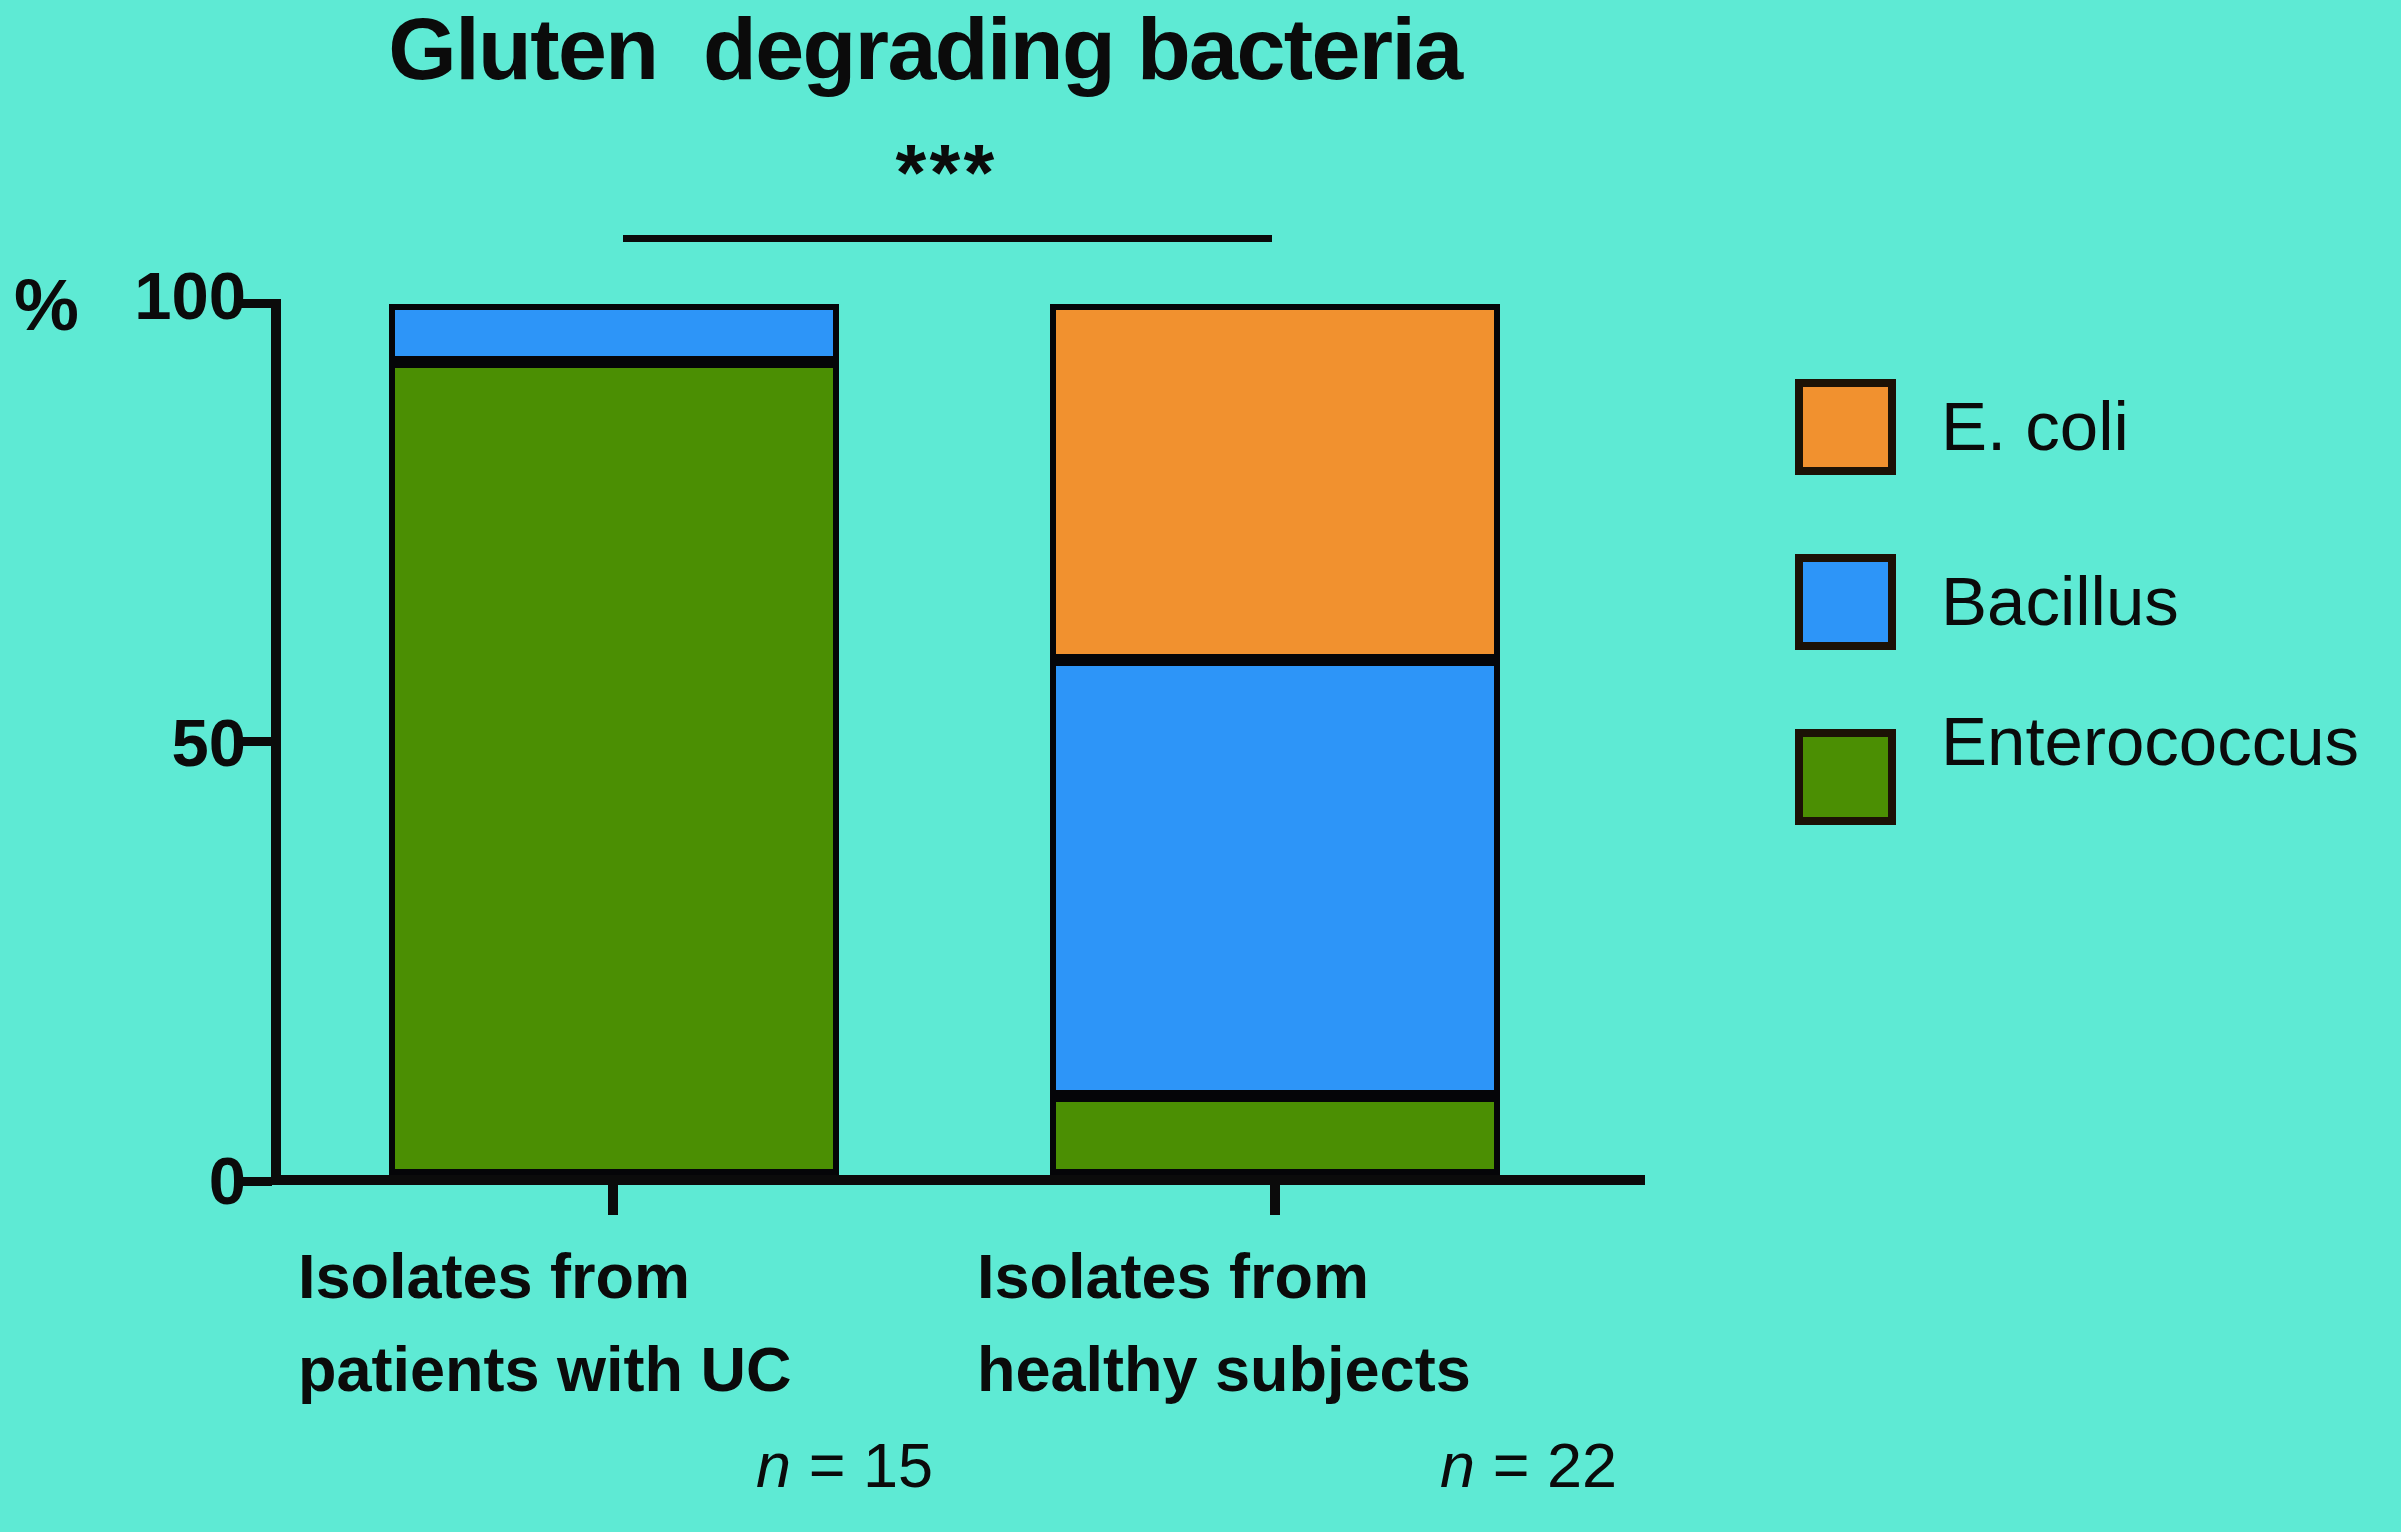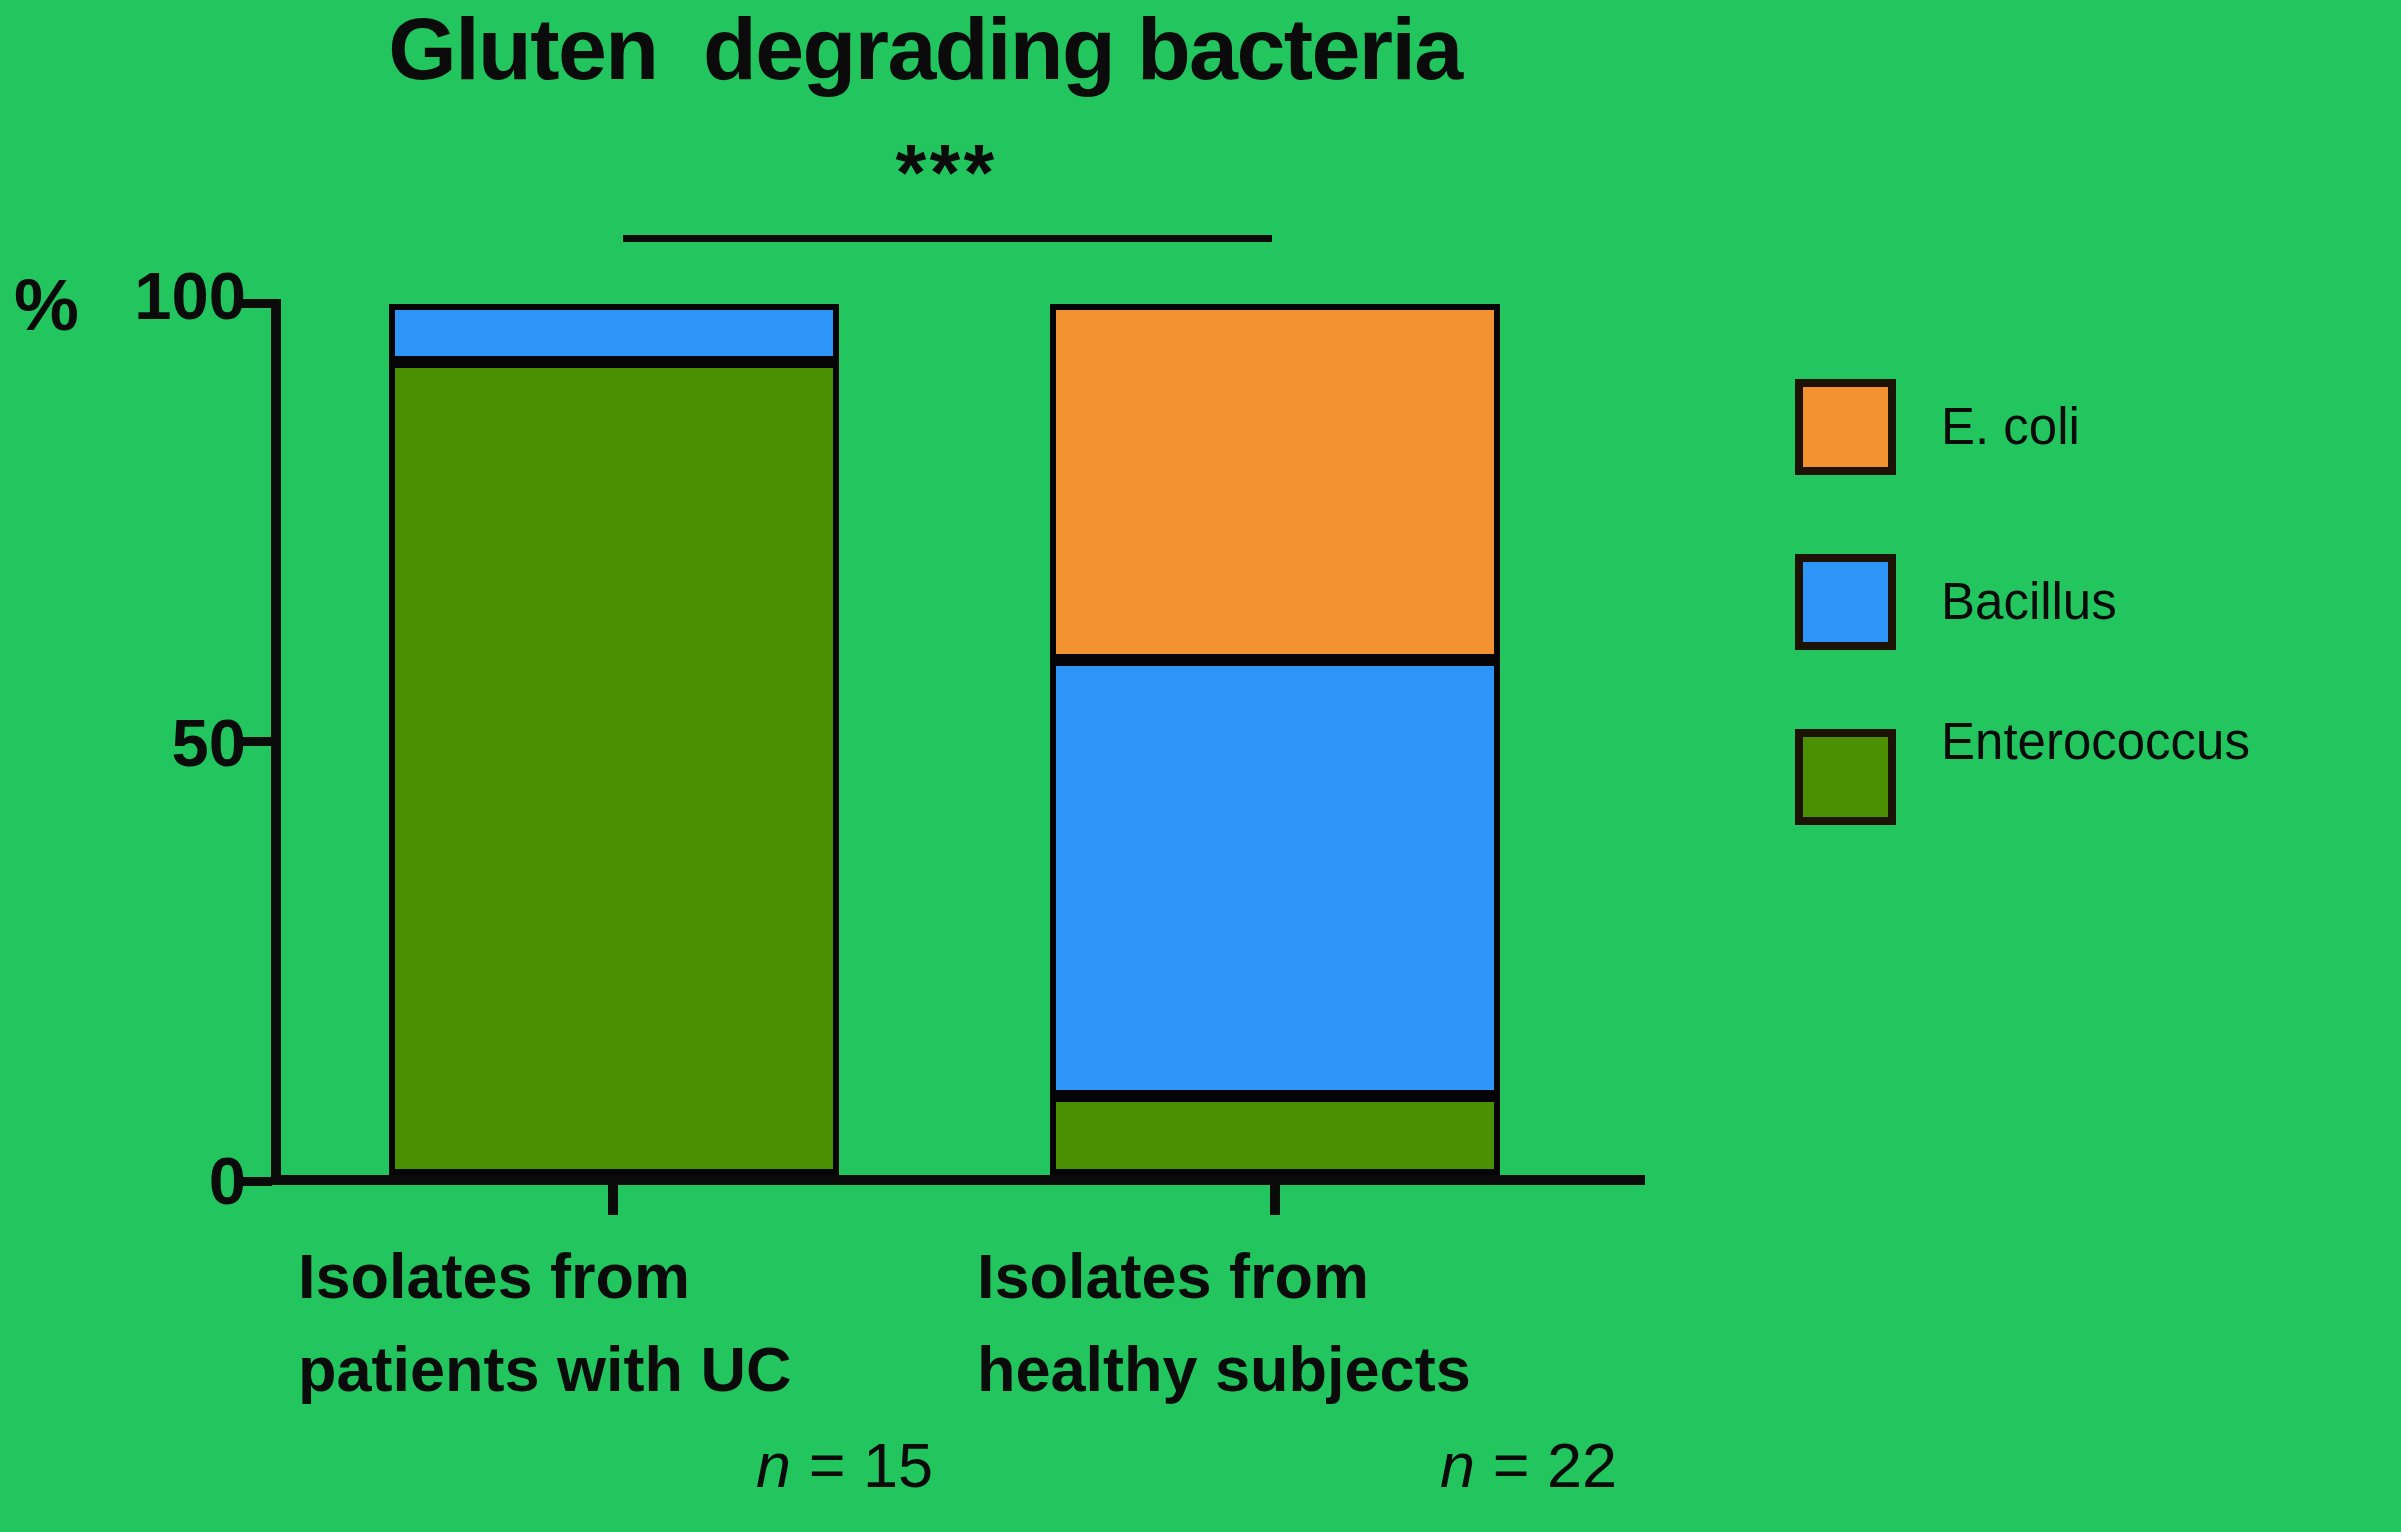--- a/index.html
+++ b/index.html
@@ -1,17 +1,17 @@
 <!DOCTYPE html>
 <html style="font-size:12.6px"><head>
 <meta charset="utf-8">
 <style>
   html,body{margin:0;padding:0;background:#ffffff;}
   body{font-family:"Liberation Sans",sans-serif;}
-  #canvas{position:relative;width:2401px;height:1533px;background:#22c55e;overflow:hidden;}
+  #canvas{position:relative;width:2401px;height:1533px;background:#5eead4;overflow:hidden;}
 
   .abs{position:absolute;}
 
   .chart-title{
     left:0;top:4.7px;width:1850px;
     text-align:center;font-size:88px;font-weight:bold;color:#0b0b0b;
     white-space:pre;letter-spacing:-1.6px;line-height:88px;
   }
 
   .sig-stars{
@@ -74,21 +74,21 @@
 
   .legend-swatch{
     left:1795px;width:101px;height:96px;box-sizing:border-box;
     border:8px solid #1c1206;
   }
   .lg-1{top:379px;}
   .lg-2{top:554px;}
   .lg-3{top:729px;}
   .legend-label{
     left:1941px;width:460px;
-    font-size:51px;color:#0b0b0b;line-height:77px;white-space:nowrap;
+    font-size:69px;color:#0b0b0b;line-height:77px;white-space:nowrap;
   }
   .lt-1{top:388px;}
   .lt-2{top:563px;}
   .lt-3{top:703px;}
 </style>
 </head>
 <body>
 
 <div id="canvas">
 

